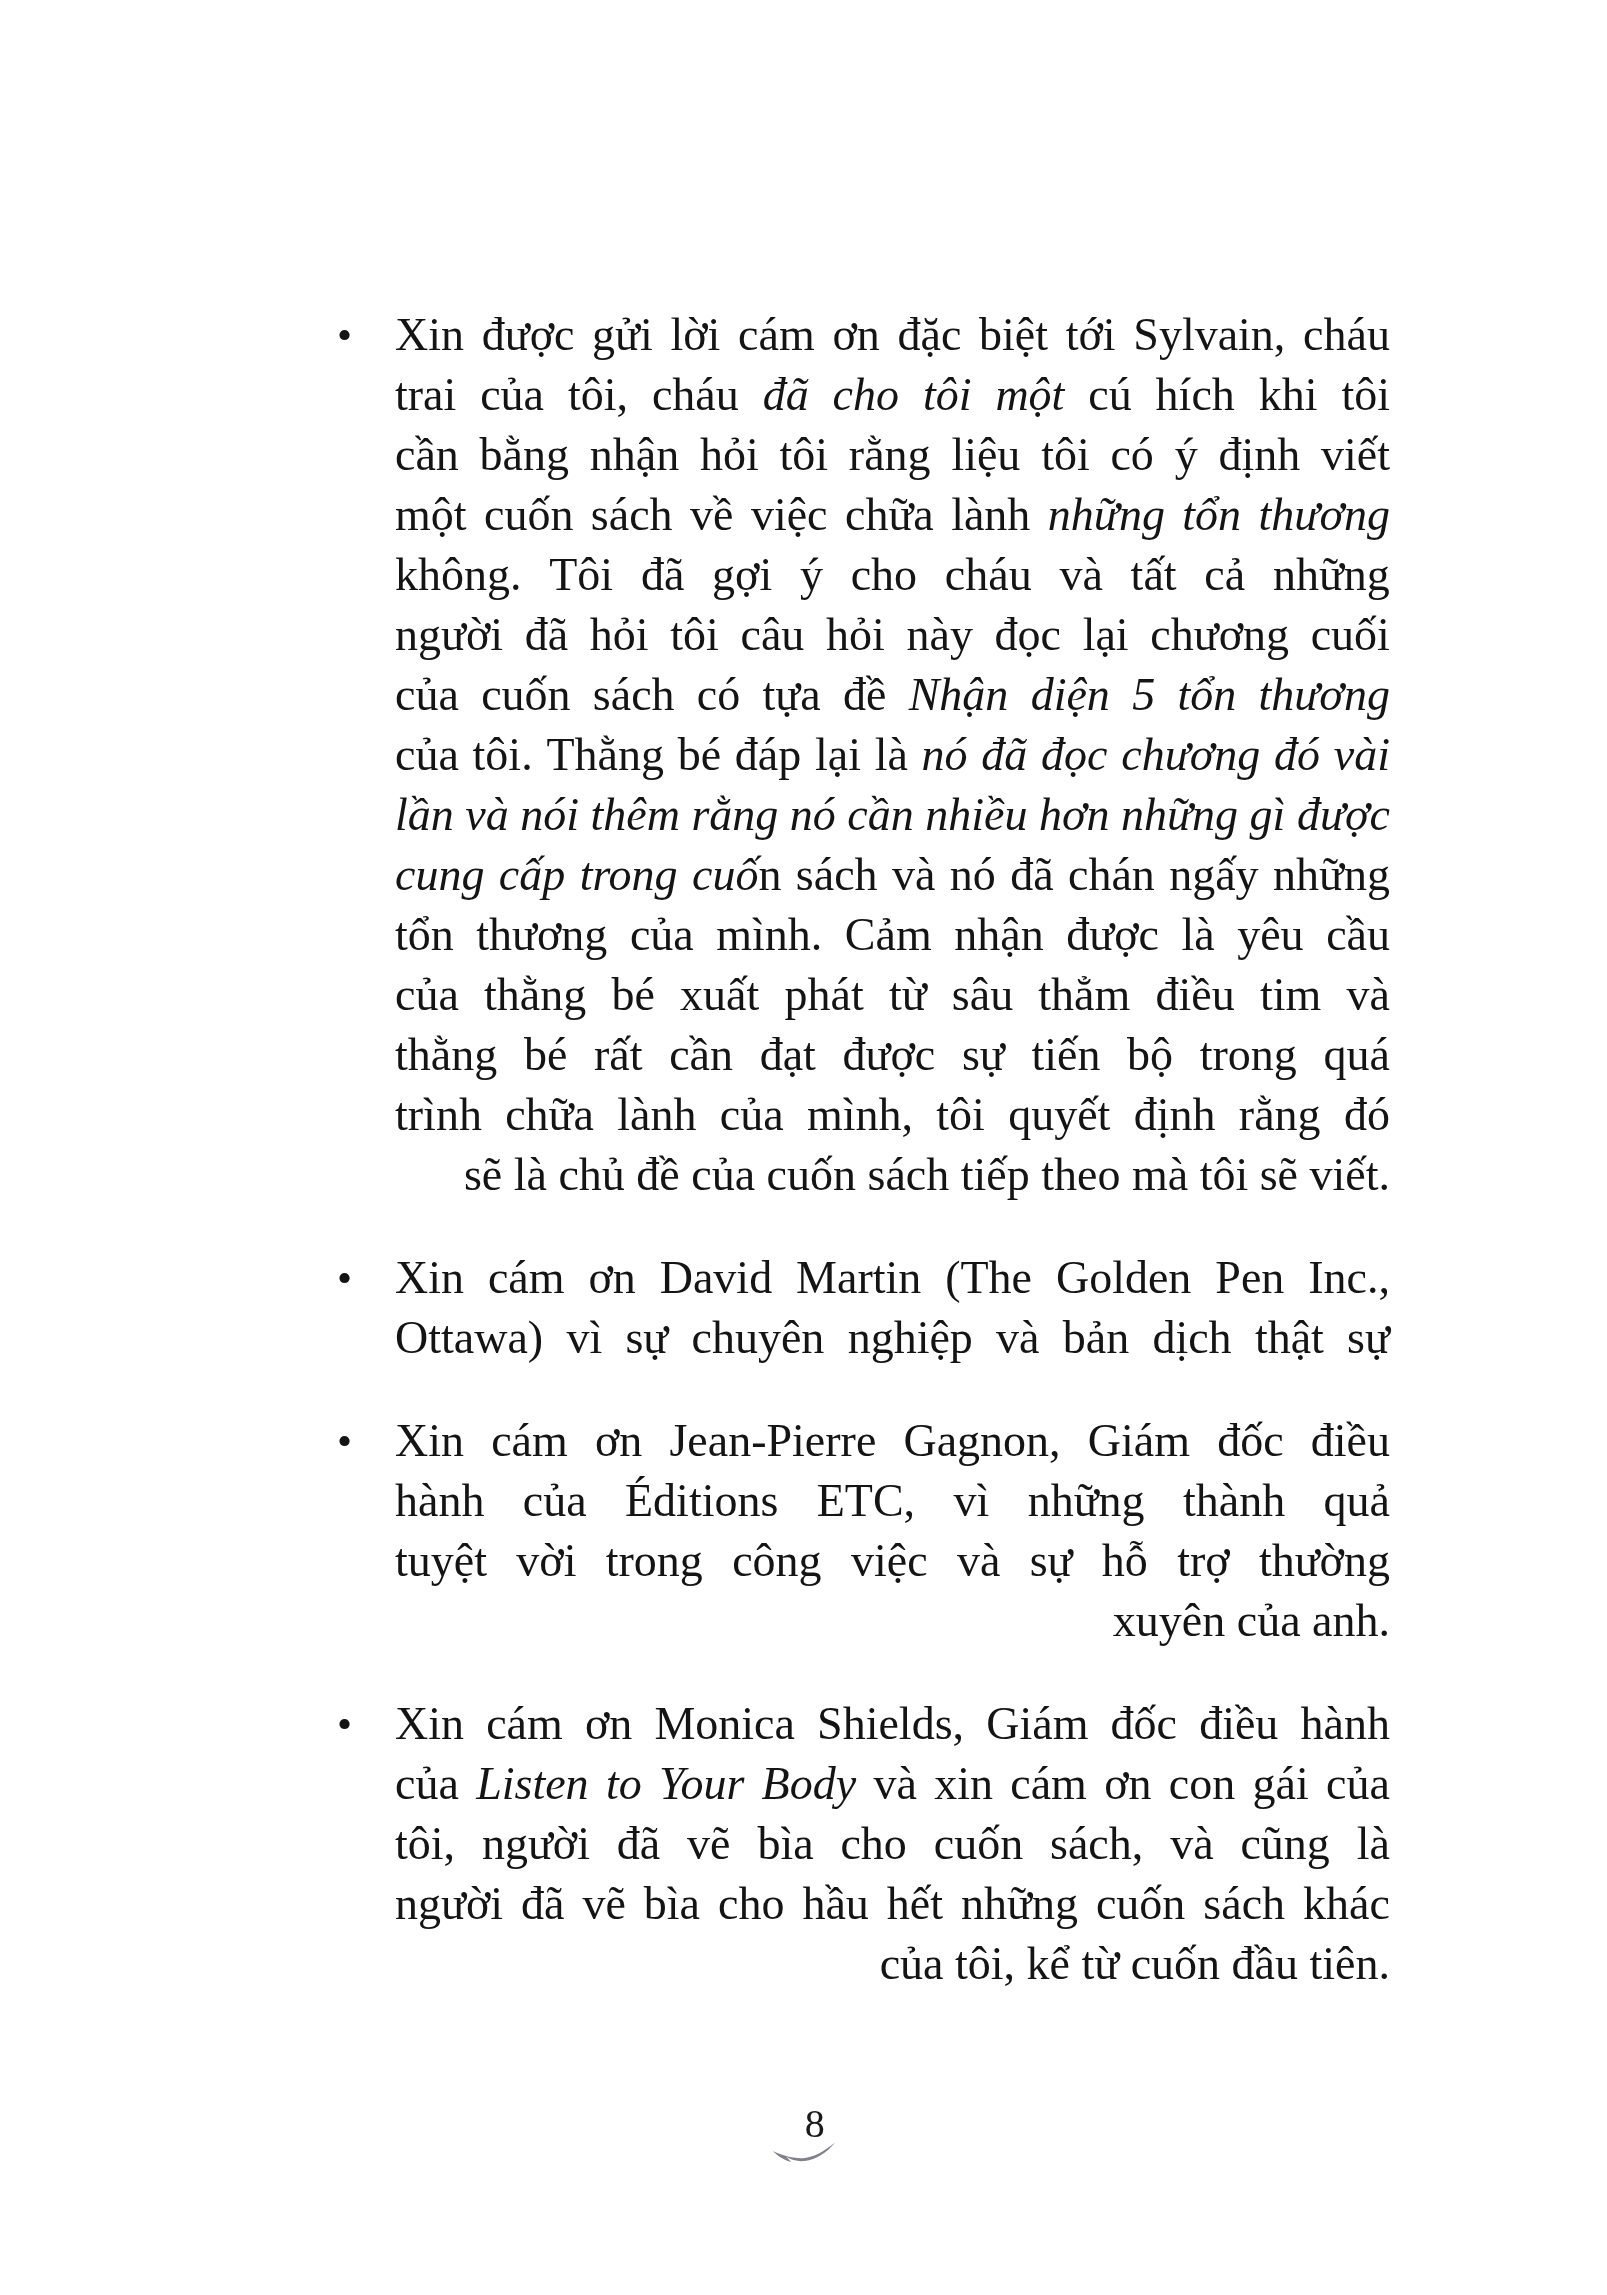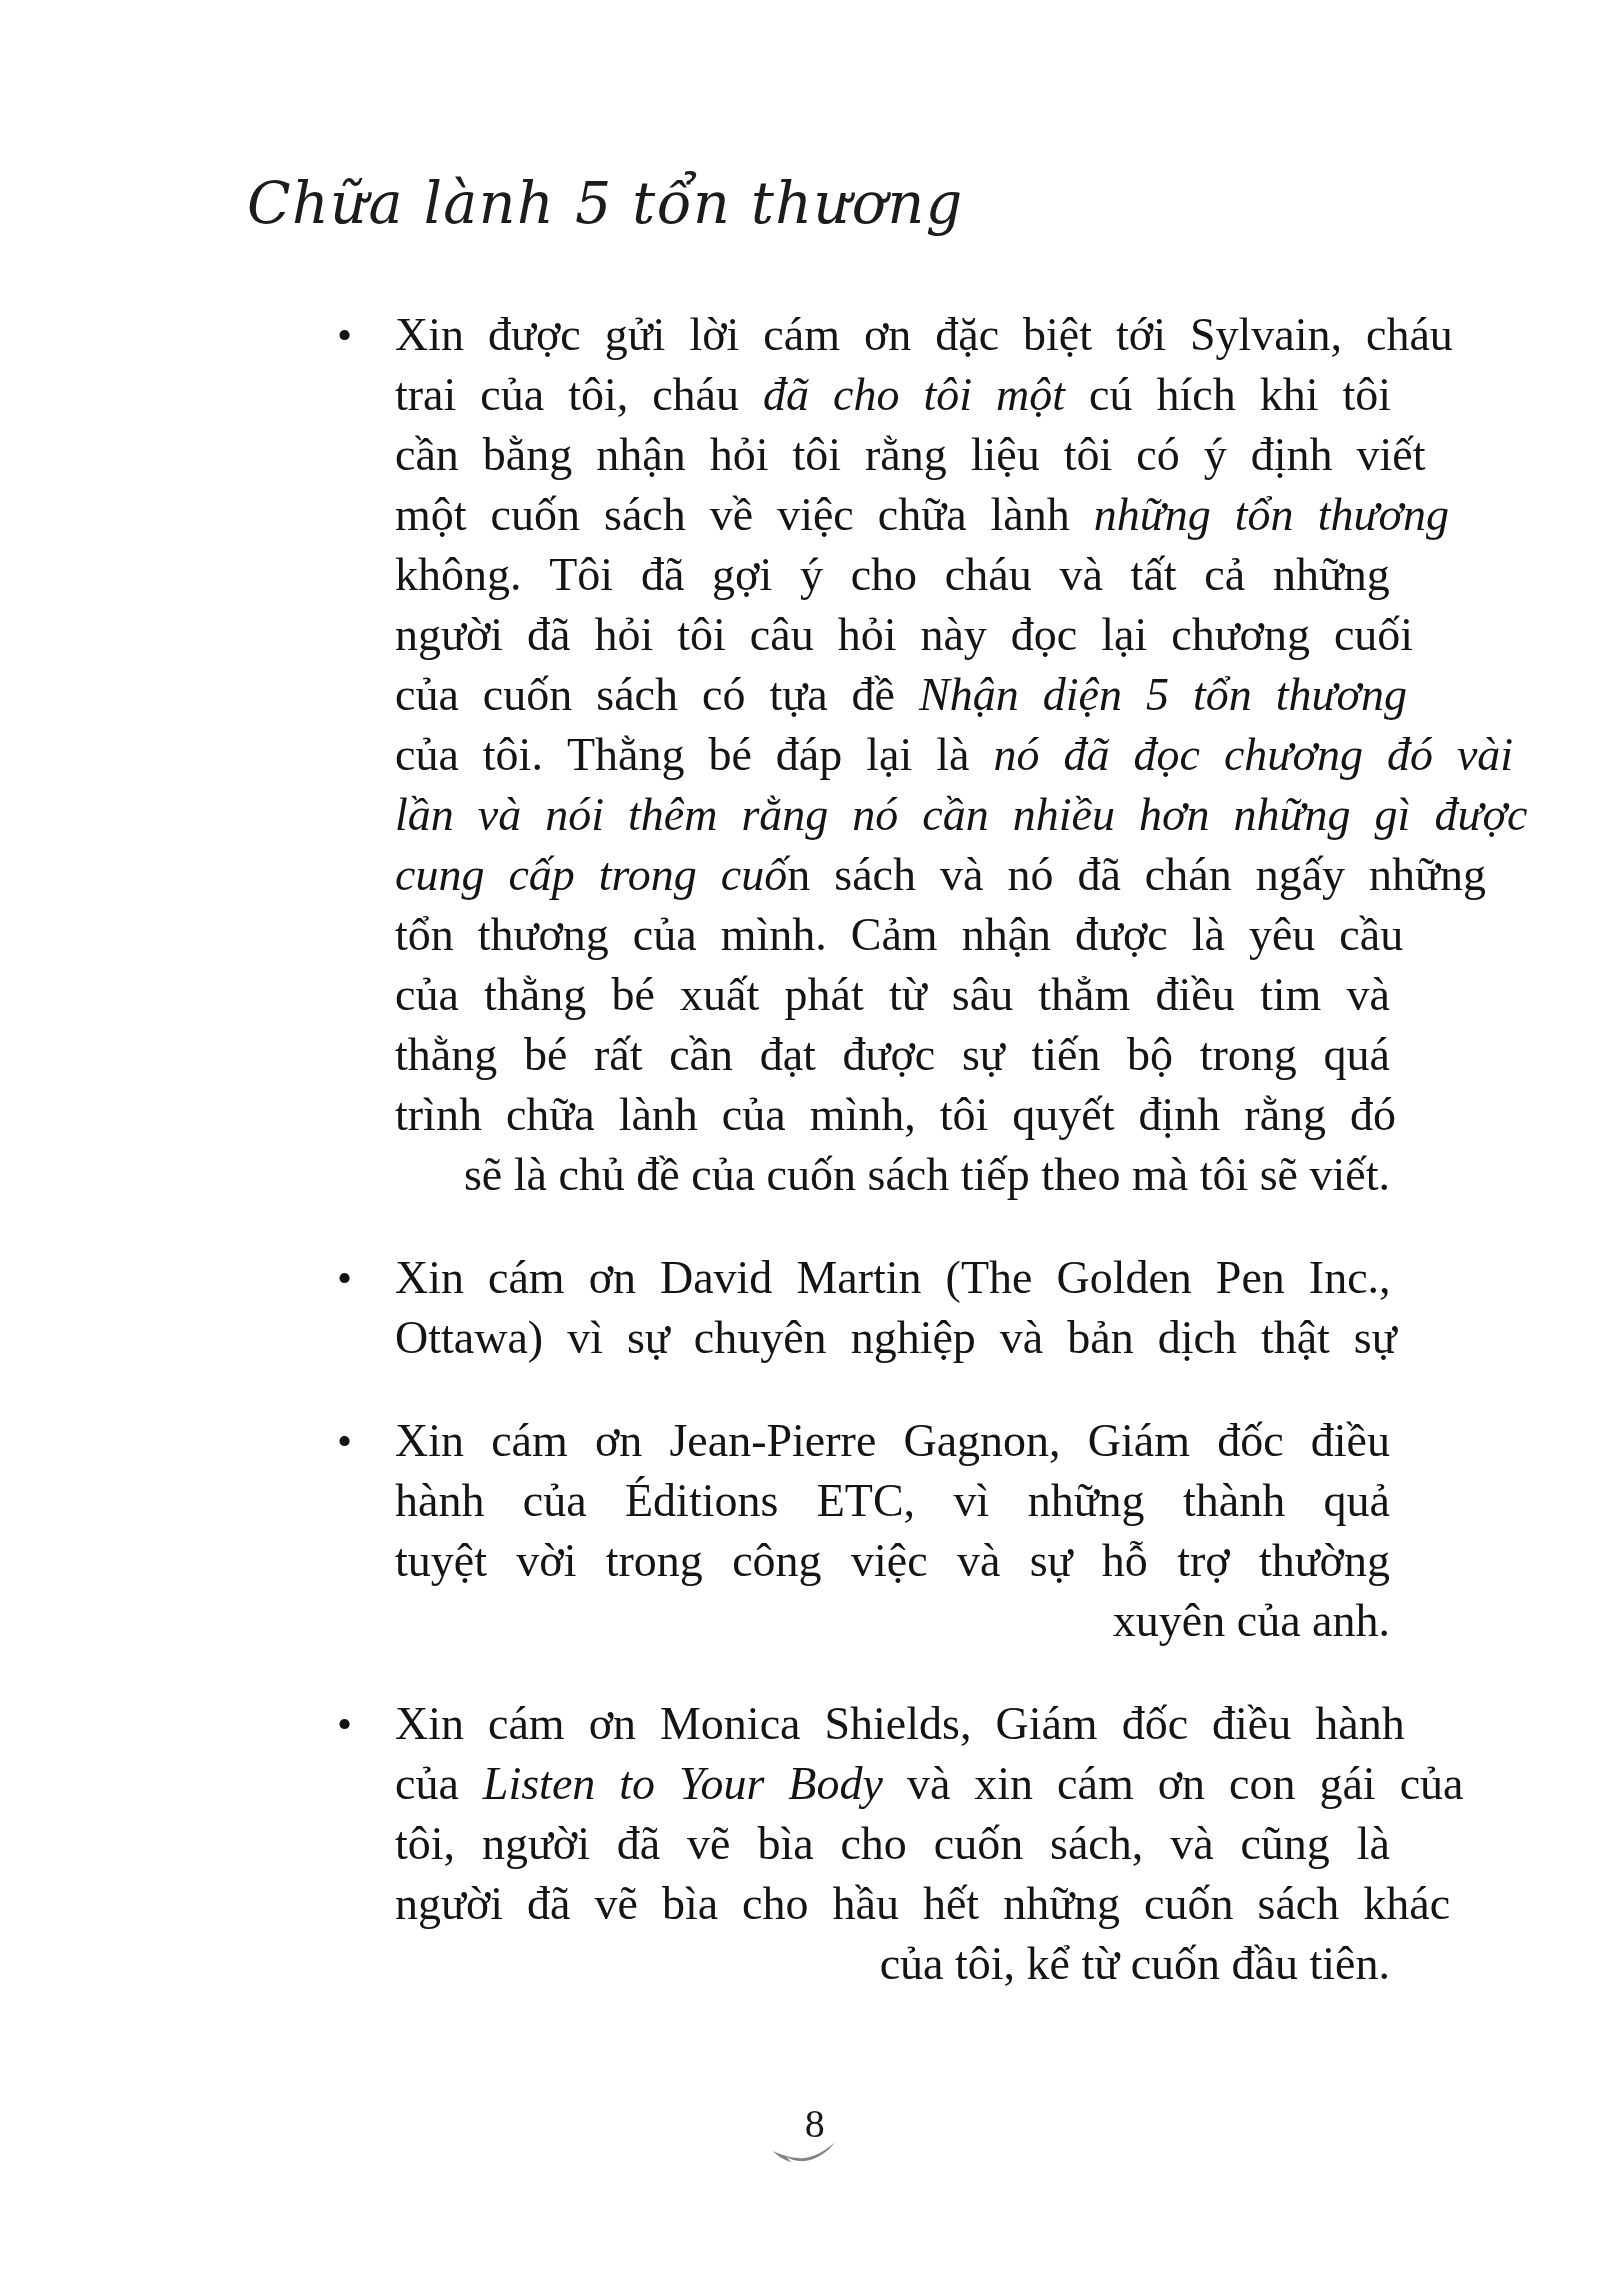--- a/index.html
+++ b/index.html
@@ -39,21 +39,20 @@
   }
   .bullet{
     position:absolute;
     left:0;top:0;
     line-height:60px;
     font-size:43px;
   }
   .line{
     height:60px;
     line-height:60px;
-    gap:24px;
   }
   .line.just{
     display:flex;
     justify-content:space-between;
   }
   .line.last{
     display:block;
     text-align:right;
   }
   .w{white-space:pre;}
@@ -76,21 +75,20 @@
   .swoosh{
     margin-top:-3.1px;
     display:block;
   }
 </style>
 </head>
 <body>
 
 <div class="page">
 
-  <div class="running-header">Chữa lành 5 tổn thương</div>
 
   <ul class="ack-list">
       <li class="ack-item">
         <span class="bullet">•</span>
         <div class="line just">
           <span class="w"><span>Xin</span></span>
           <span class="w"><span>được</span></span>
           <span class="w"><span>gửi</span></span>
           <span class="w"><span>lời</span></span>
           <span class="w"><span>cám</span></span>

